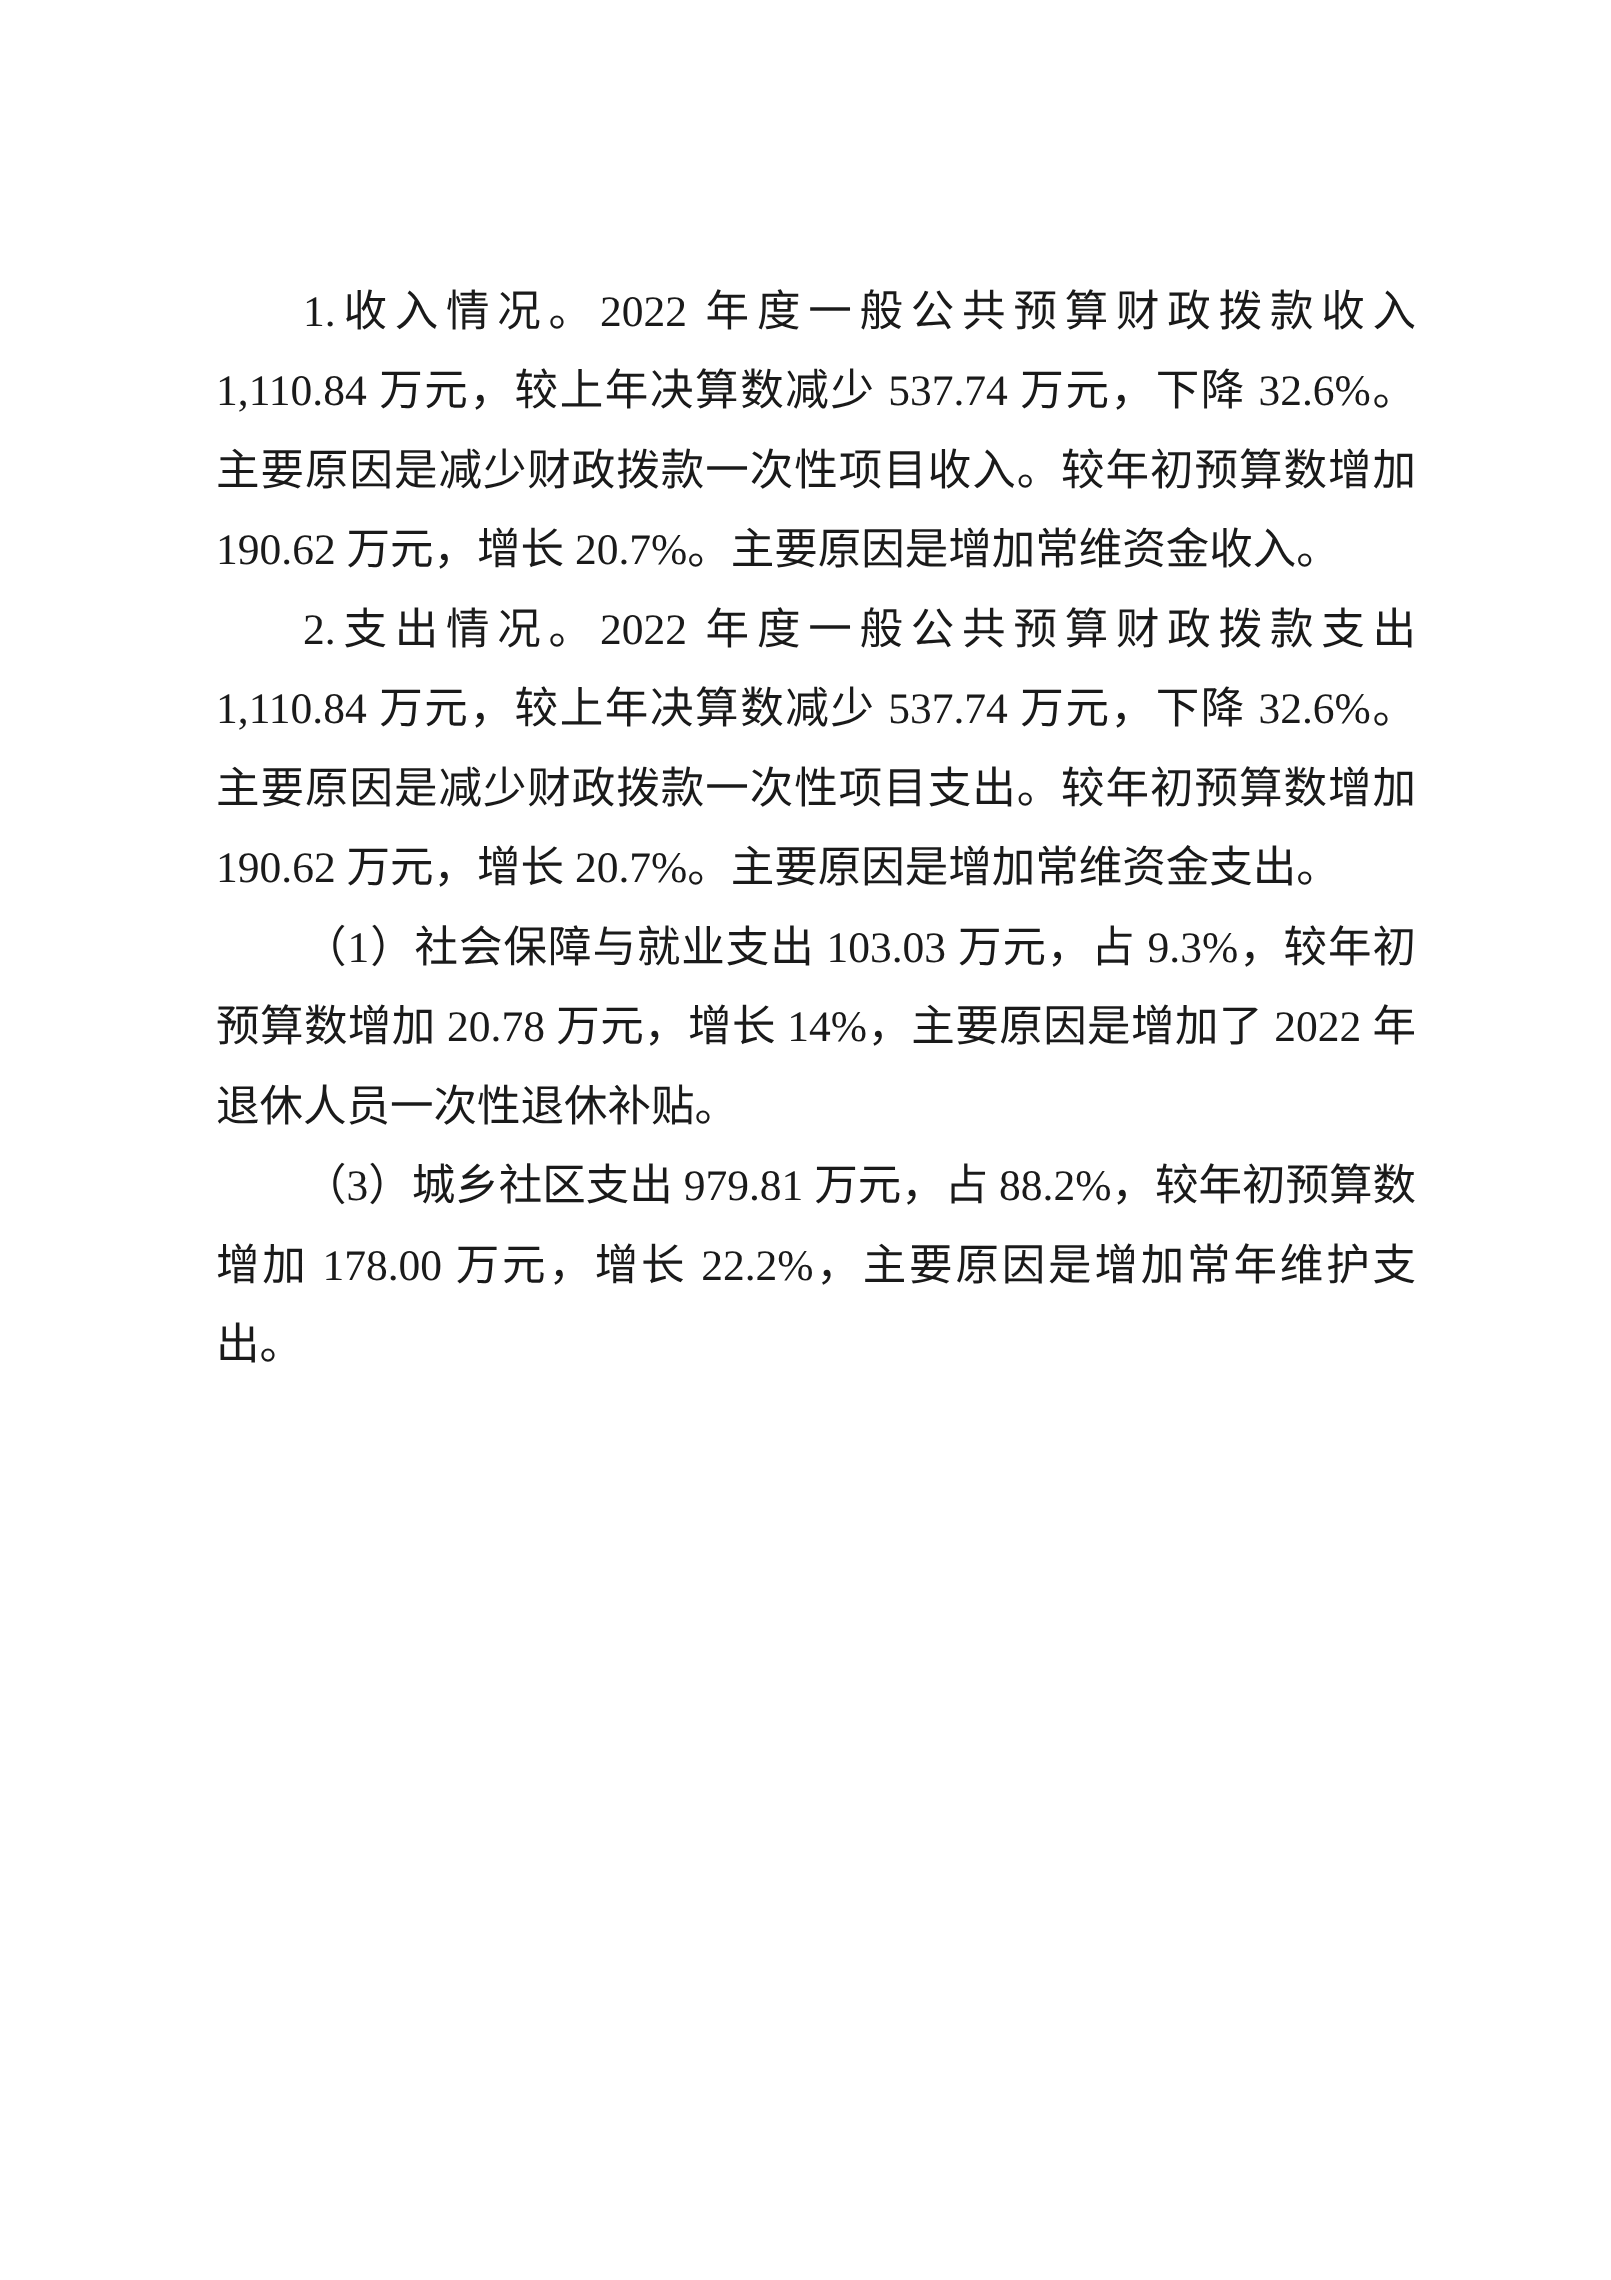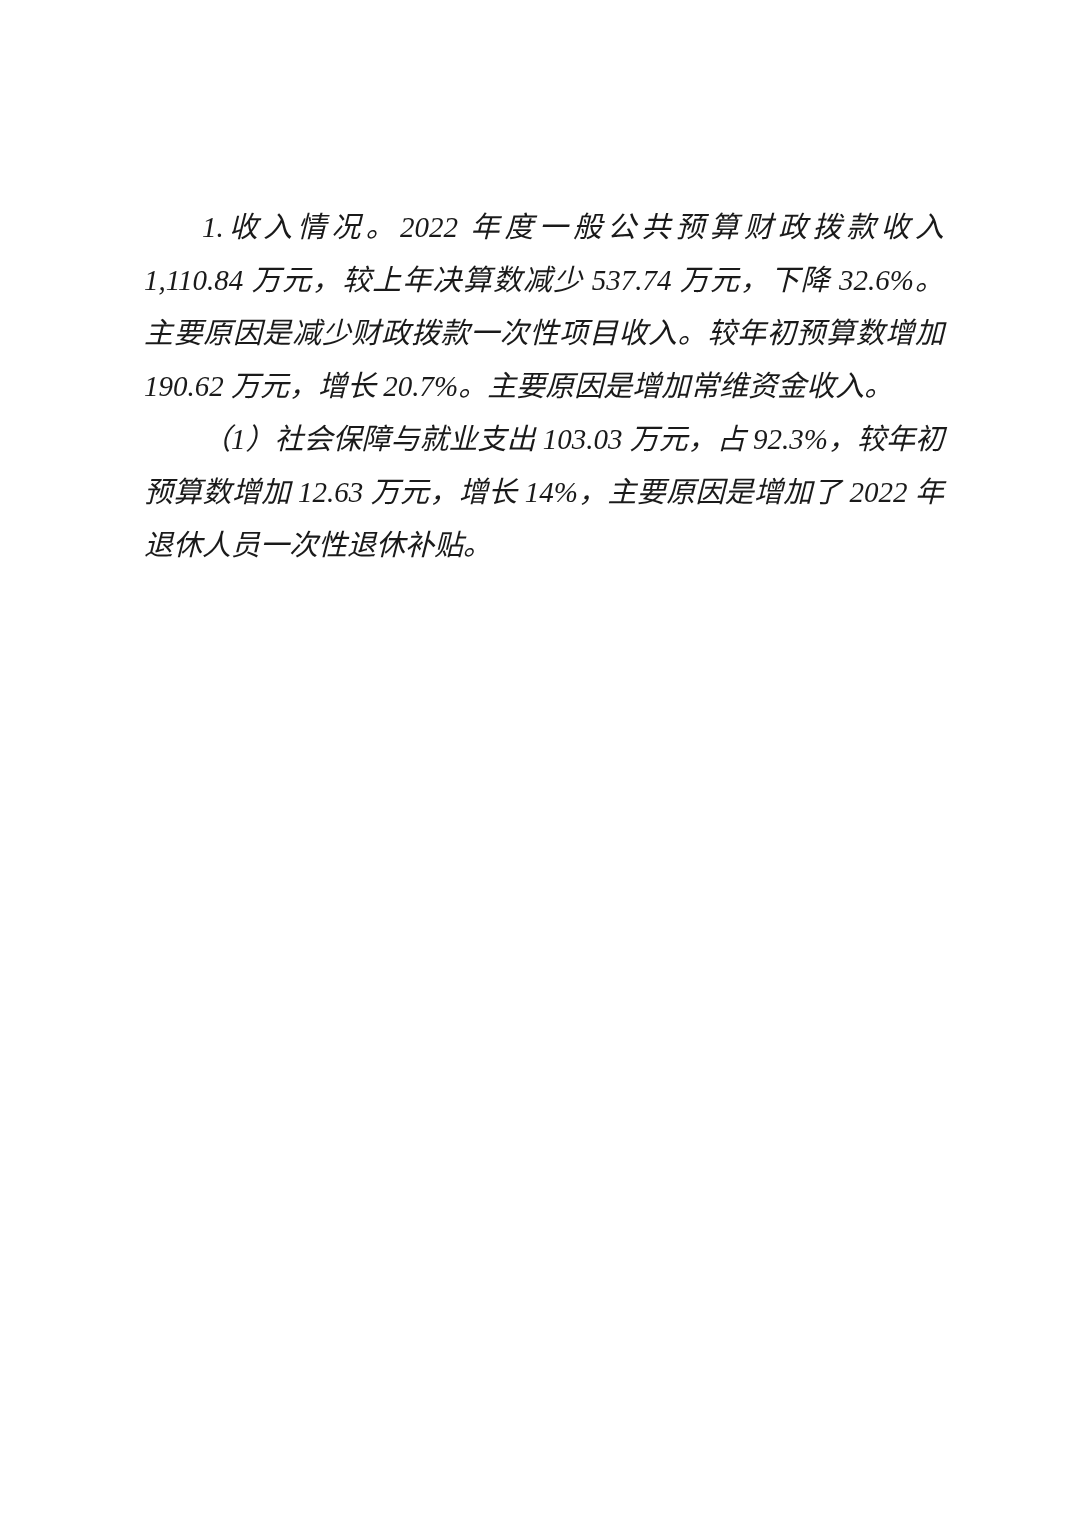--- a/index.html
+++ b/index.html
@@ -14,38 +14,39 @@
   }
   .page {
     position: relative;
     width: 1074px;
     height: 1520px;
     background: #ffffff;
   }
   .content {
     position: absolute;
     left: 144px;
-    top: 201px;
+    top: 182px;
     width: 800px;
-    font-style: italic;
   }
   .para {
     margin: 0;
     padding: 0;
     font-family: "Liberation Serif", "DejaVu Serif", serif;
     font-size: 29px;
     line-height: 53px;
     color: #1a1a1a;
     text-align: justify;
     text-justify: inter-ideograph;
     text-indent: 2em;
     word-break: break-word;
   }
 </style>
 </head>
 <body>
 
 <div class="page">
   <div class="content">
     <p class="para">1.收入情况。2022 年度一般公共预算财政拨款收入 1,110.84 万元，较上年决算数减少 537.74 万元，下降 32.6%。主要原因是减少财政拨款一次性项目收入。较年初预算数增加 190.62 万元，增长 20.7%。主要原因是增加常维资金收入。</p>
-    <p class="para">（1）社会保障与就业支出 103.03 万元，占 92.3%，较年初预算数增加 12.63 万元，增长 14%，主要原因是增加了 2022 年退休人员一次性退休补贴。</p>
+    <p class="para">2.支出情况。2022 年度一般公共预算财政拨款支出 1,110.84 万元，较上年决算数减少 537.74 万元，下降 32.6%。主要原因是减少财政拨款一次性项目支出。较年初预算数增加 190.62 万元，增长 20.7%。主要原因是增加常维资金支出。</p>
+    <p class="para">（1）社会保障与就业支出 103.03 万元，占 9.3%，较年初预算数增加 20.78 万元，增长 14%，主要原因是增加了 2022 年退休人员一次性退休补贴。</p>
+    <p class="para">（3）城乡社区支出 979.81 万元，占 88.2%，较年初预算数增加 178.00 万元，增长 22.2%，主要原因是增加常年维护支出。</p>
   </div>
 </div>
 
 </body></html>

